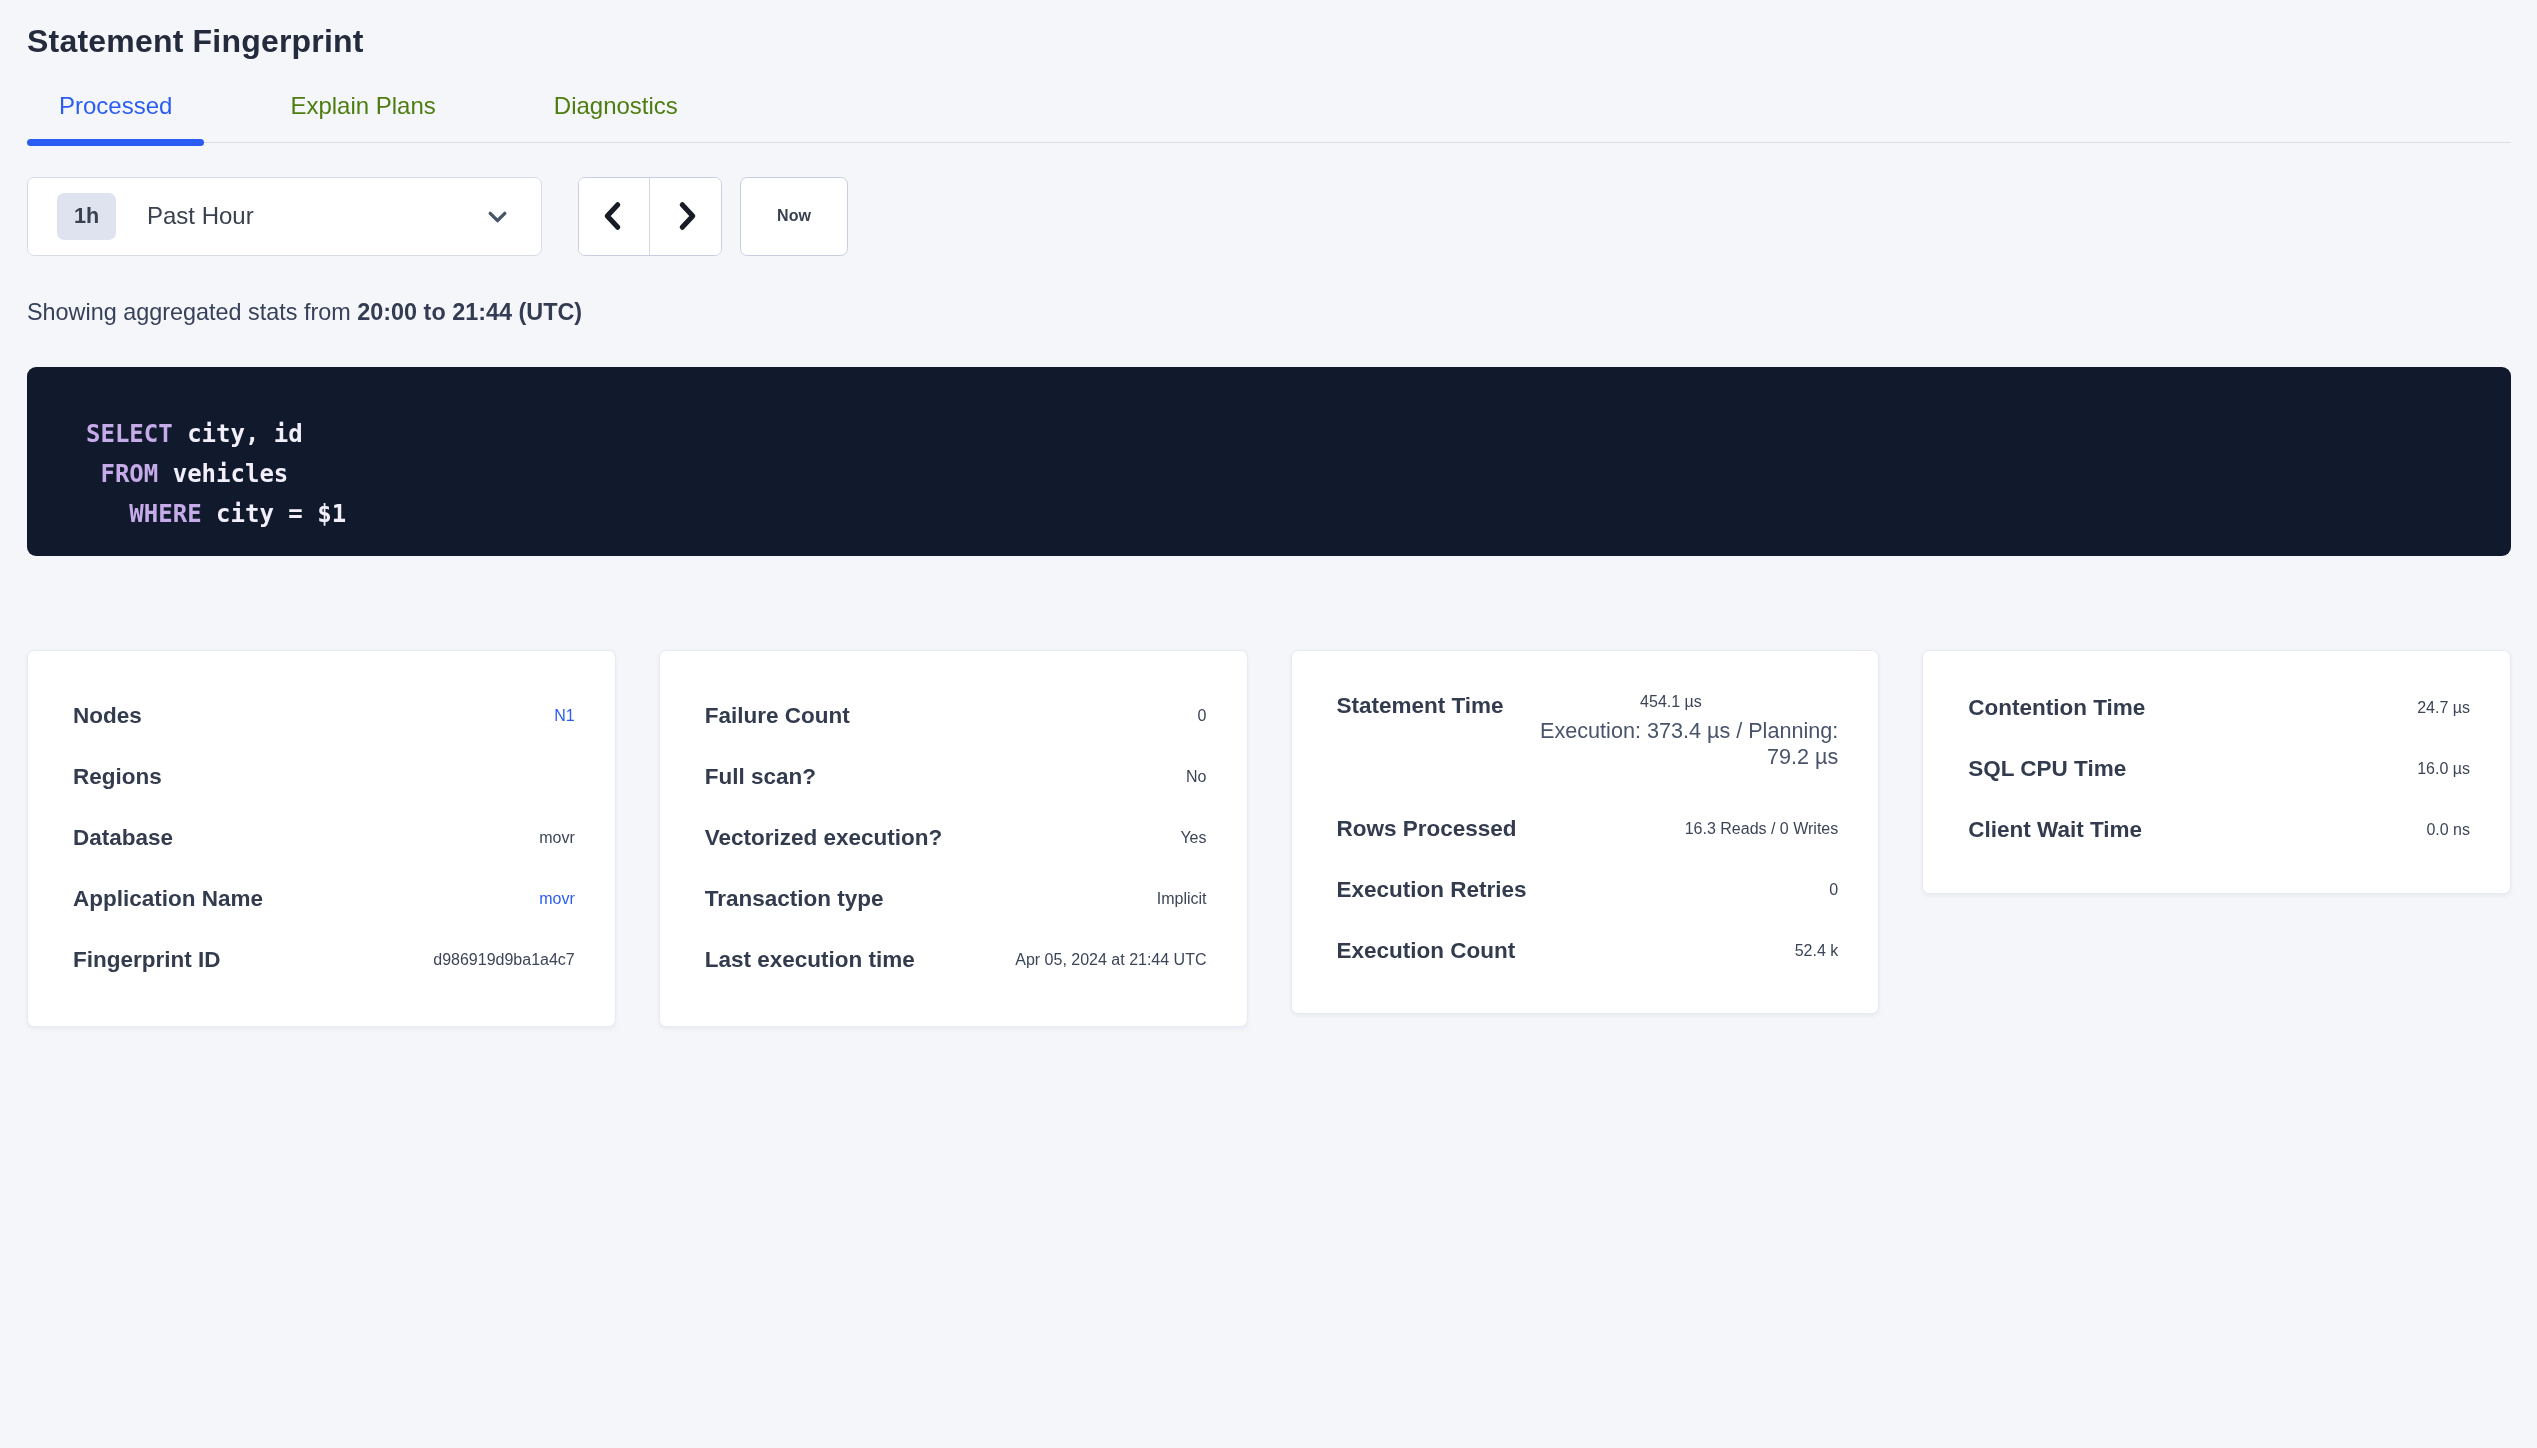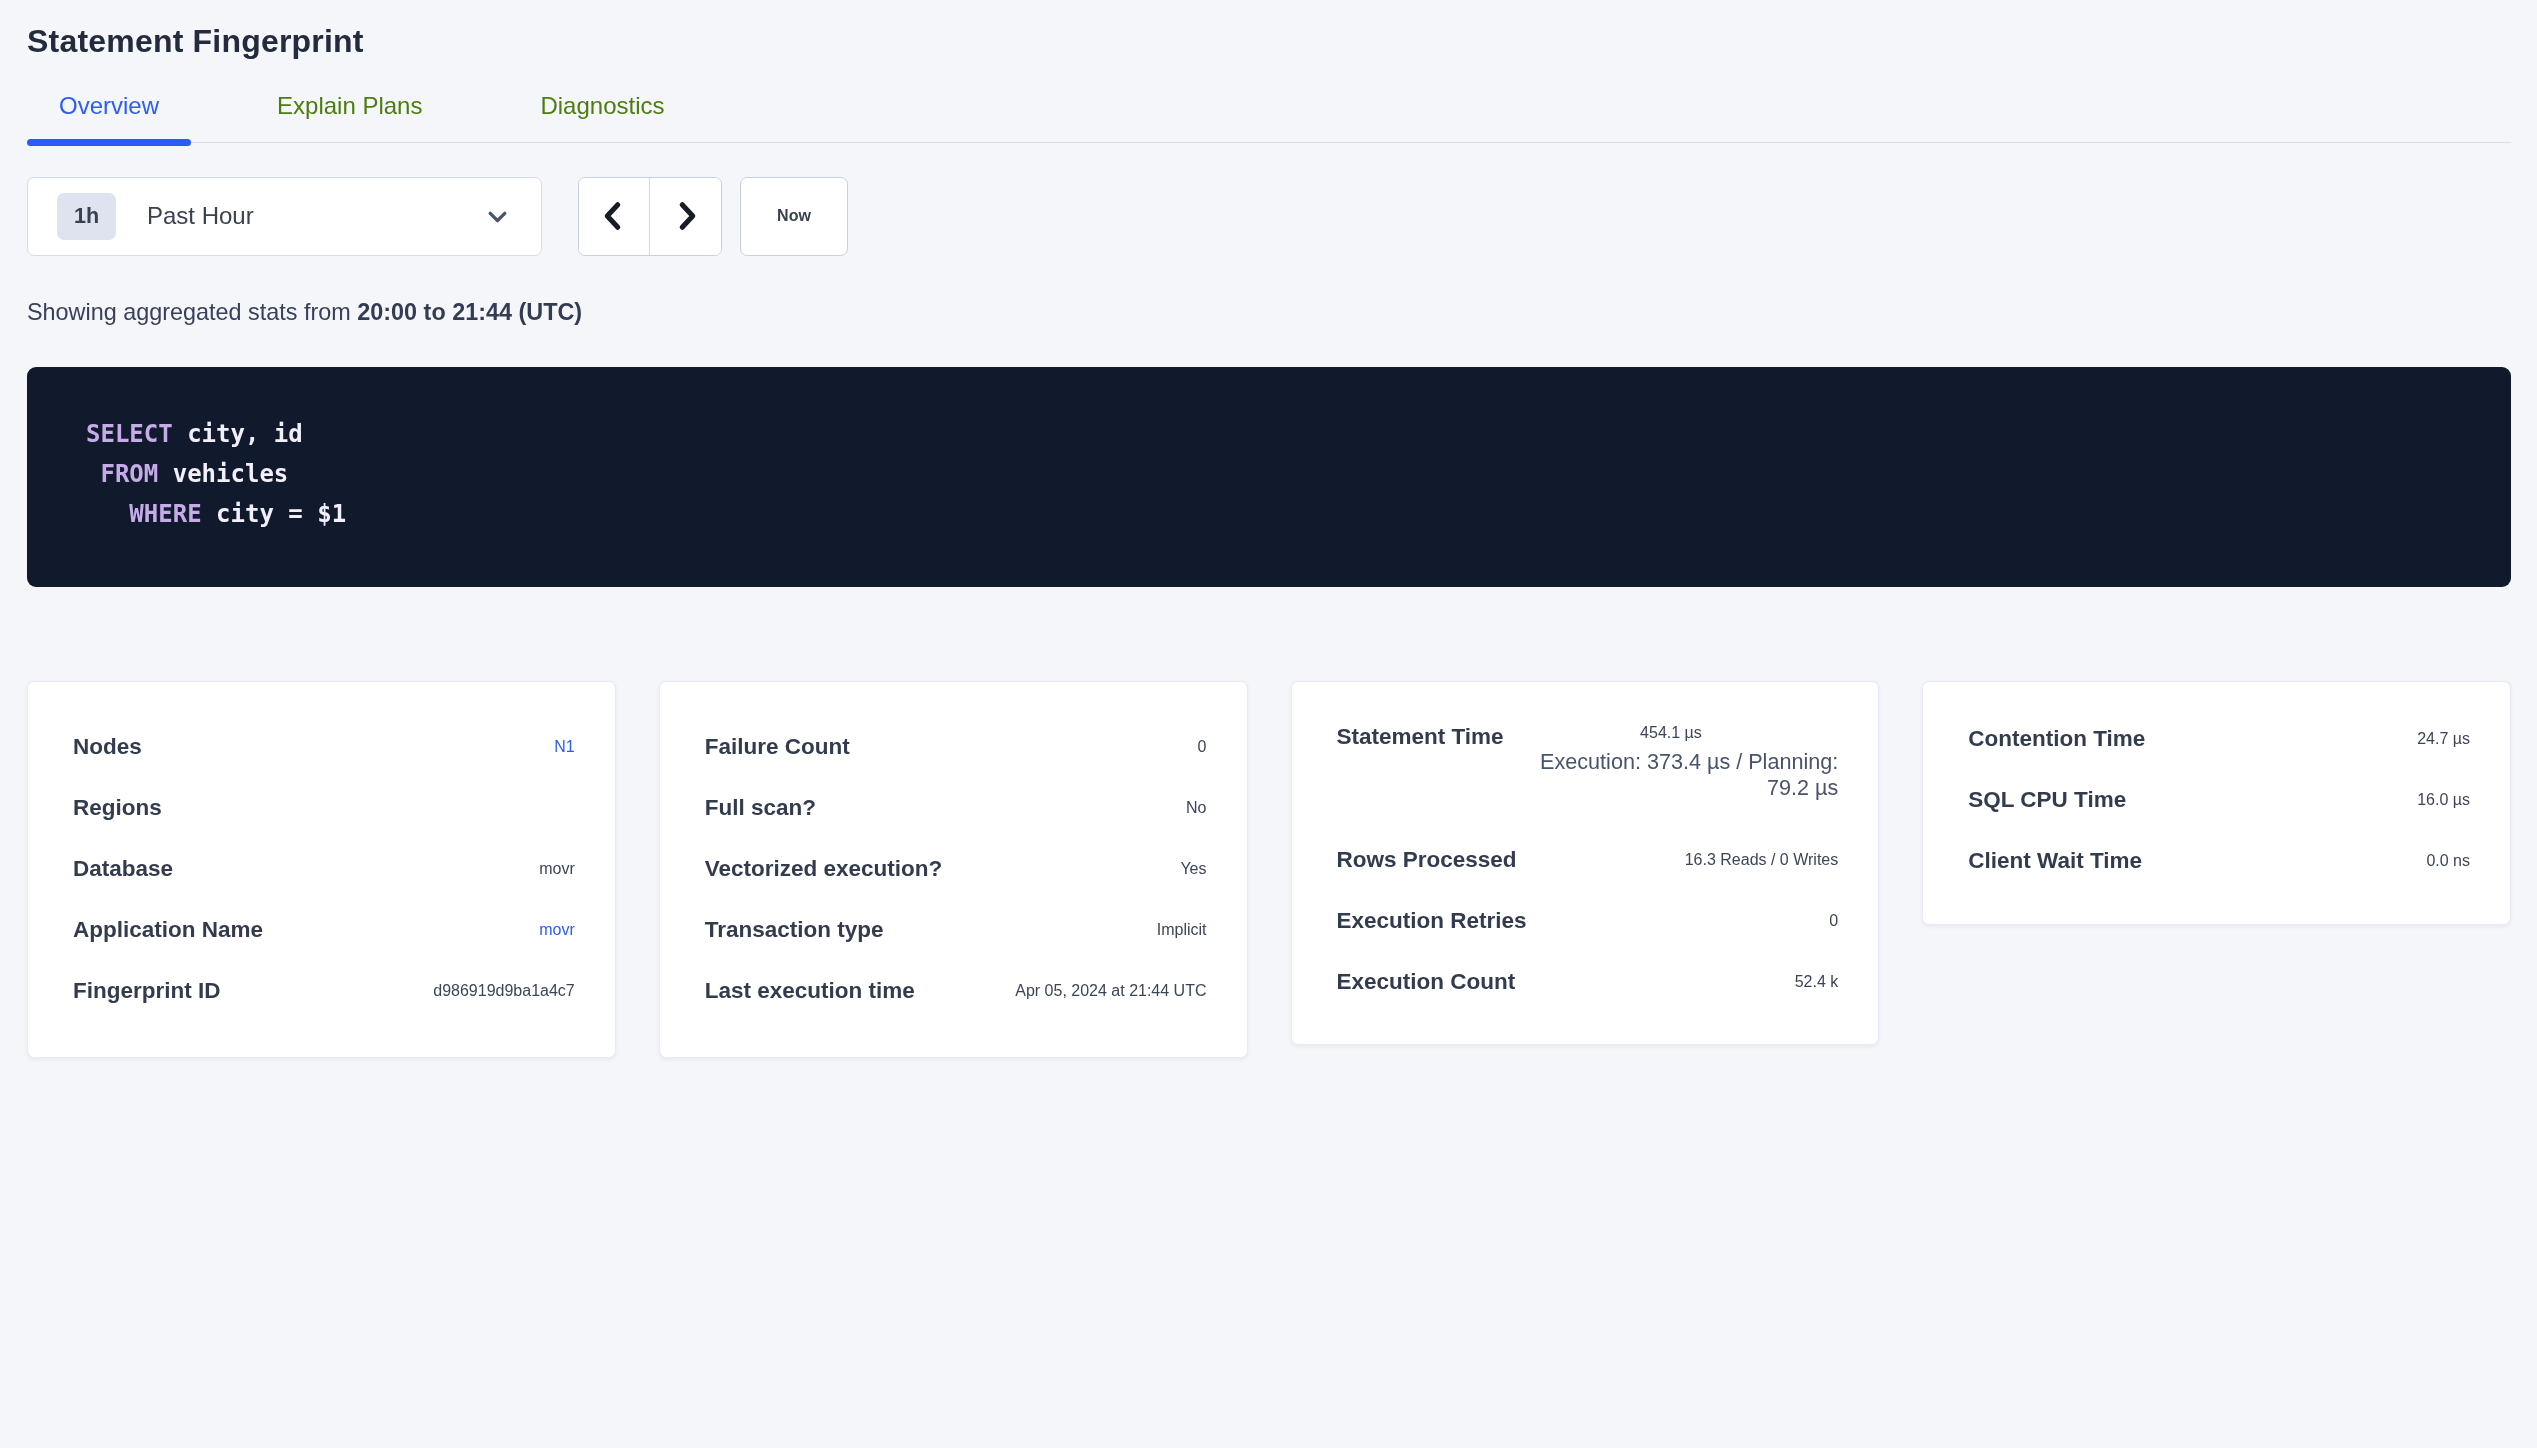--- a/index.html
+++ b/index.html
@@ -64,21 +64,21 @@
     margin-left:18px;width:108px;background:#fff;border:1.8px solid var(--btn-border);
     border-radius:7.2px;font-family:inherit;font-size:16px;font-weight:700;color:#39414f;cursor:pointer;
   }
 
   
   .stats-line{margin-top:43px;font-size:23.4px;color:#38415a;}
   .stats-line b{font-weight:700;color:#333c52;}
 
   
   .sql-box{
-    margin-top:41px;height:220px;background:var(--sql-bg);border-radius:9px;
+    margin-top:41px;height:189px;background:var(--sql-bg);border-radius:9px;
     padding:47px 59px;font-family:"DejaVu Sans Mono","Liberation Mono",monospace;
     font-size:24px;font-weight:600;line-height:40px;color:var(--sql-text);
     white-space:pre;overflow:hidden;
   }
   .sql-box .kw{color:var(--sql-kw);}
 
   
   .cards-grid{margin-top:94px;display:grid;grid-template-columns:1fr 1fr 1fr 1fr;column-gap:43px;row-gap:51px;align-items:start;}
   .card{
     background:var(--card-bg);border:0.9px solid var(--border-soft);border-radius:7.2px;
@@ -94,21 +94,21 @@
   .stat-sub{font-size:21.6px;color:#49536b;margin-top:7.2px;text-align:right;}
 </style>
 </head>
 <body>
 
 <div class="page">
 
   <h1 class="page-title">Statement Fingerprint</h1>
 
   <div class="tabbar">
-    <div class="tab active">Overview</div>
+    <div class="tab active">Processed</div>
     <div class="tab">Explain Plans</div>
     <div class="tab">Diagnostics</div>
   </div>
 
   <div class="controls">
     <div class="range-select">
       <span class="duration-badge">1h</span>
       <span class="range-label">Past Hour</span>
       <span style="display:flex;">
         <svg width="25" height="25" viewBox="0 0 24 24" fill="none" stroke="#4a5468" stroke-width="3.2" stroke-linecap="round" stroke-linejoin="round">

